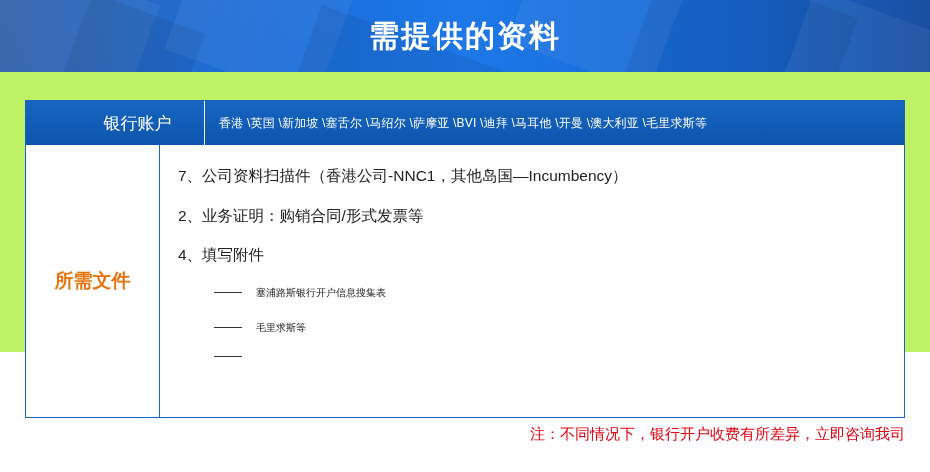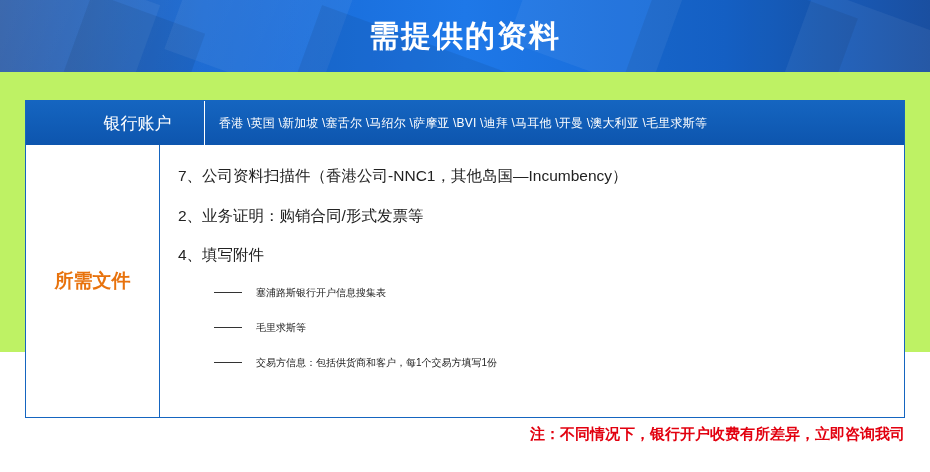--- a/index.html
+++ b/index.html
@@ -149,21 +149,21 @@
     margin-right: 14px;
     flex: 0 0 28px;
   }
   
   .footnote {
     position: absolute;
     right: 25px;
     top: 425px;
     color: #e2000f;
     font-size: 15px;
-    font-weight: bold;
+    font-weight: normal;
     white-space: nowrap;
   }
 </style>
 </head>
 <body>
 
 <div class="page">
 
   <div class="banner">
     <span class="facet f1"></span>
@@ -193,21 +193,20 @@
           <div class="sub-item">
             <span class="dash"></span>
             <span>塞浦路斯银行开户信息搜集表</span>
           </div>
           <div class="sub-item">
             <span class="dash"></span>
             <span>毛里求斯等</span>
           </div>
           <div class="sub-item">
             <span class="dash"></span>
-            <span>交易方信息：包括供货商和客户，每1个交易方填写1份</span>
           </div>
         </div>
       </div>
     </div>
 
   </div>
 
   <div class="footnote">注：不同情况下，银行开户收费有所差异，立即咨询我司</div>
 
 </div>

